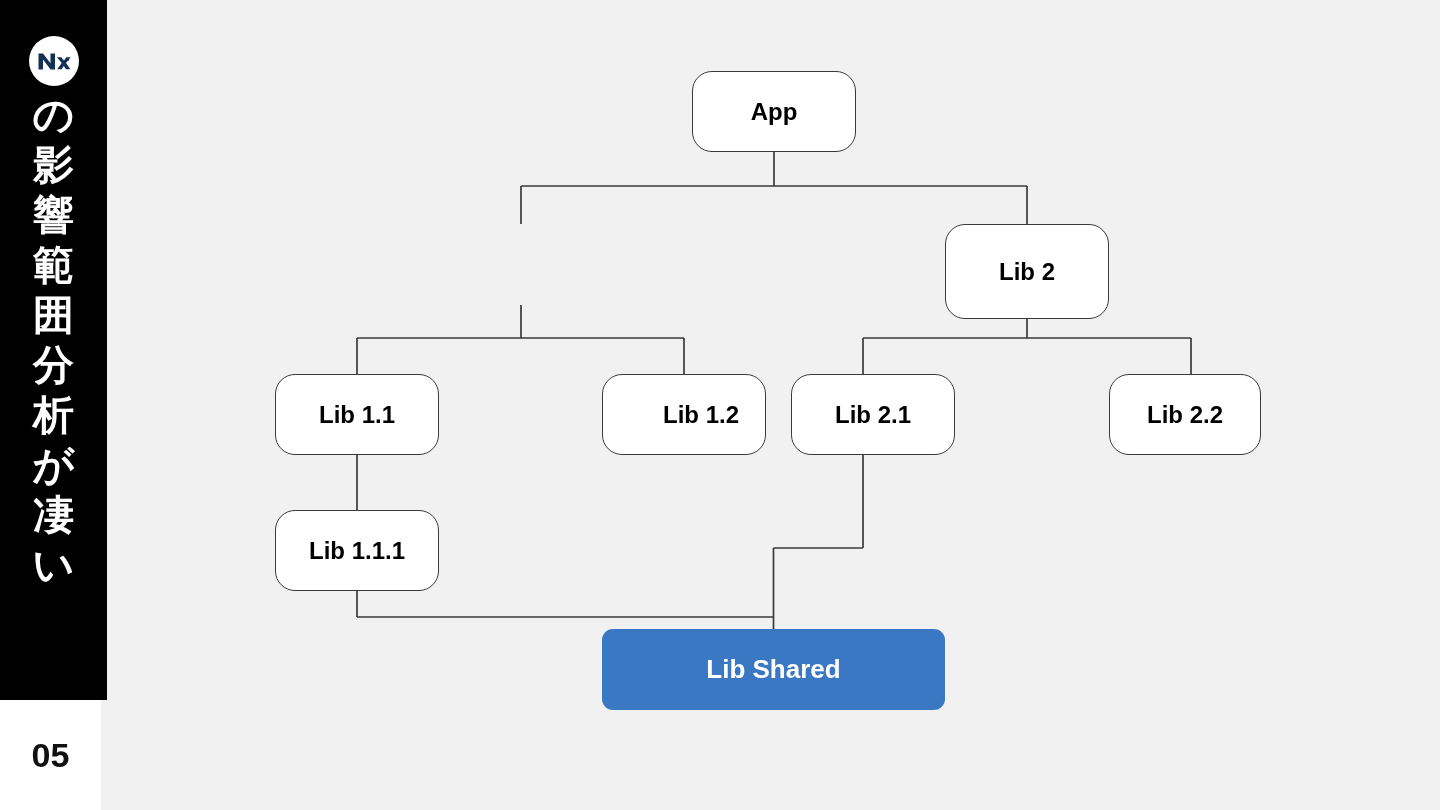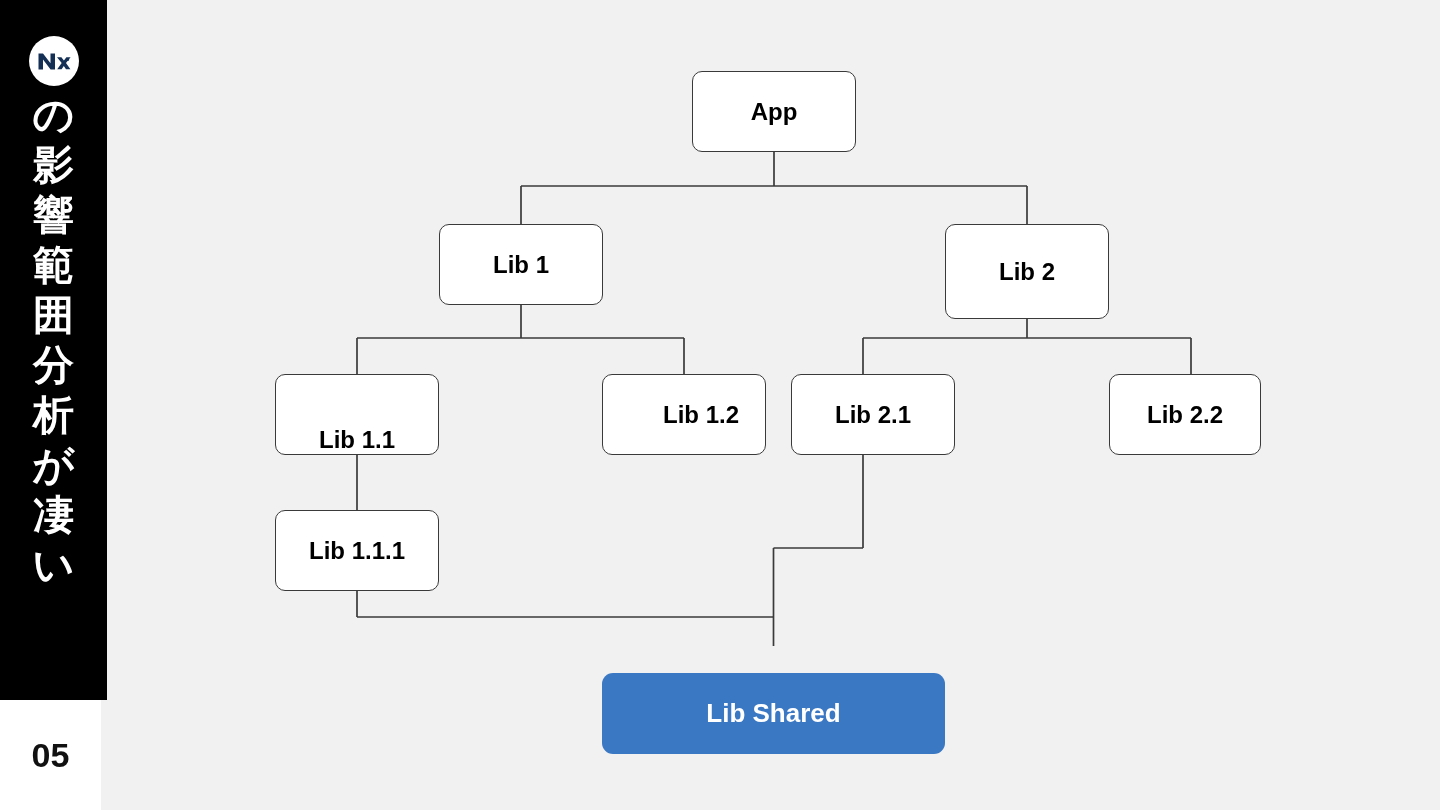--- a/index.html
+++ b/index.html
@@ -86,21 +86,21 @@
     top: 0;
     width: 1333px;
     height: 810px;
   }
 
   .node {
     position: absolute;
     box-sizing: border-box;
     background: #ffffff;
     border: 1.6px solid #3a3a3a;
-    border-radius: 10px;
+    border-radius: 20px;
     display: flex;
     align-items: center;
     justify-content: center;
     color: #000000;
     font-weight: bold;
     font-size: 24px;
     z-index: 2;
   }
   .node.shared {
     background: #3b78c4;
@@ -157,37 +157,34 @@
       <line x1="756" y1="455" x2="756" y2="548" stroke="#3a3a3a" stroke-width="1.7"></line>
       <line x1="666.5" y1="548" x2="756" y2="548" stroke="#3a3a3a" stroke-width="1.7"></line>
       <line x1="666.5" y1="548" x2="666.5" y2="646" stroke="#3a3a3a" stroke-width="1.7"></line>
       <line x1="250" y1="591" x2="250" y2="617" stroke="#3a3a3a" stroke-width="1.7"></line>
       <line x1="250" y1="617" x2="666.5" y2="617" stroke="#3a3a3a" stroke-width="1.7"></line>
     </svg>
 
 <div class="node" style="left: 585px; top: 71px; width: 164px; height: 81px;">
       <span>App</span>
     </div>
-    <div class="node" style="left: 332px; top: 224px; width: 164px; height: 81px;">
-      <span>Lib 1</span>
-    </div>
     <div class="node" style="left: 838px; top: 224px; width: 164px; height: 95px;">
       <span>Lib 2</span>
     </div>
-    <div class="node" style="left: 168px; top: 374px; width: 164px; height: 81px; align-items: flex-end;">
+    <div class="node" style="left: 168px; top: 374px; width: 164px; height: 81px;">
       <span>Lib 1.1</span>
     </div>
     <div class="node" style="left: 495px; top: 374px; width: 164px; height: 81px; padding-left: 34px;">
       <span>Lib 1.2</span>
     </div>
     <div class="node" style="left: 684px; top: 374px; width: 164px; height: 81px;">
       <span>Lib 2.1</span>
     </div>
     <div class="node" style="left: 1002px; top: 374px; width: 152px; height: 81px;">
       <span>Lib 2.2</span>
     </div>
     <div class="node" style="left: 168px; top: 510px; width: 164px; height: 81px;">
       <span>Lib 1.1.1</span>
     </div>
-    <div class="node shared" style="left: 495px; top: 673px; width: 343px; height: 81px;">
+    <div class="node shared" style="left: 495px; top: 629px; width: 343px; height: 81px;">
       <span>Lib Shared</span>
     </div>
   </div>
 
 </body></html>

